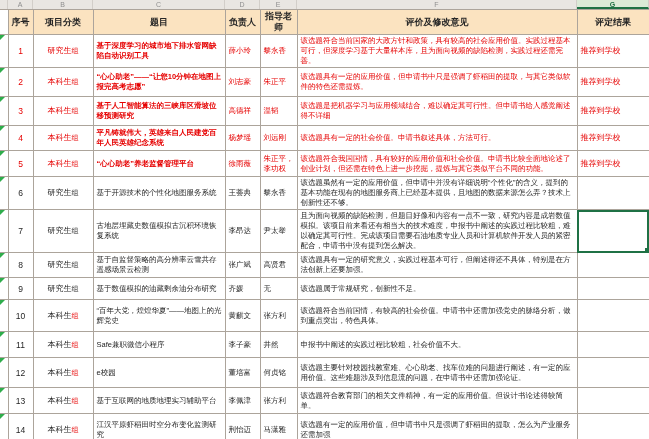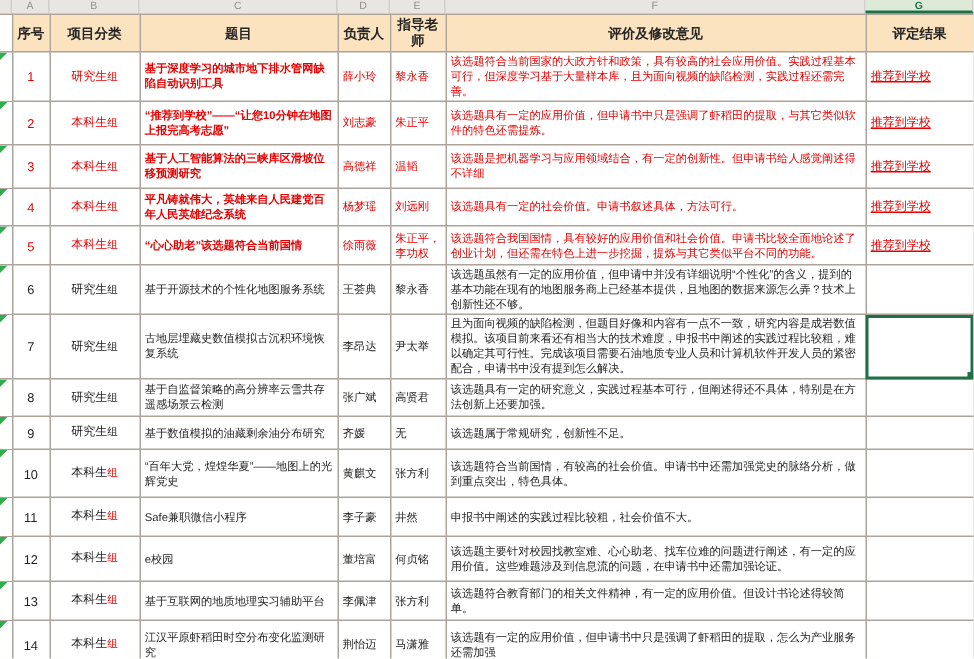--- a/index.html
+++ b/index.html
@@ -15,21 +15,21 @@
   .gutter{width:8px;padding:0;position:relative;background:#fff;border-left:none;}
   .tri{position:absolute;top:0;left:0;width:0;height:0;
     border-top:5px solid #2fac4b;border-right:5px solid transparent;}
   .c-num{text-align:center;font-size:8.5px;}
   .c-cat{text-align:center;white-space:nowrap;}
   .cat-main{font-weight:normal;font-size:8px;}
   .cat-suffix{font-size:7px;}
   .suffix-red .cat-suffix{color:#e60000;}
   .row-red td{color:#e60000;}
   .row-red .c-title{font-weight:bold;}
-  .c-result{font-size:8px;text-decoration:underline;}
+  .c-result{font-size:8px;}
   td.selected{outline:2px solid #1f7145;outline-offset:-2px;position:relative;}
   td.selected::after{content:"";position:absolute;right:0;bottom:0;width:4px;height:4px;background:#1f7145;}
 </style>
 </head>
 <body>
 
 <div class="letters">
   <div class="lcell" style="width:8px"></div>
   <div class="lcell" style="width:25px">A</div>
   <div class="lcell" style="width:60px">B</div>
@@ -75,57 +75,57 @@
         <td class="c-advisor">黎永香</td>
         <td class="c-comment">该选题符合当前国家的大政方针和政策，具有较高的社会应用价值。实践过程基本可行，但深度学习基于大量样本库，且为面向视频的缺陷检测，实践过程还需完善。</td>
         <td class="c-result">推荐到学校</td>
       </tr>
       <tr class="row-red suffix-red" style="height: 29px;">
         <td class="gutter">
           <span class="tri"></span>
         </td>
         <td class="c-num">2</td>
         <td class="c-cat"><span class="cat-main">本科生</span><span class="cat-suffix">组</span></td>
-        <td class="c-title">“推荐到学校”——“让您10分钟在地图上报完高考志愿”</td>
+        <td class="c-title">“心心助老”——“让您10分钟在地图上报完高考志愿”</td>
         <td class="c-leader">刘志豪</td>
         <td class="c-advisor">朱正平</td>
         <td class="c-comment">该选题具有一定的应用价值，但申请书中只是强调了虾稻田的提取，与其它类似软件的特色还需提炼。</td>
         <td class="c-result">推荐到学校</td>
       </tr>
       <tr class="row-red suffix-red" style="height: 29px;">
         <td class="gutter">
           <span class="tri"></span>
         </td>
         <td class="c-num">3</td>
         <td class="c-cat"><span class="cat-main">本科生</span><span class="cat-suffix">组</span></td>
         <td class="c-title">基于人工智能算法的三峡库区滑坡位移预测研究</td>
         <td class="c-leader">高德祥</td>
         <td class="c-advisor">温韬</td>
-        <td class="c-comment">该选题是把机器学习与应用领域结合，有一定的创新性。但申请书给人感觉阐述得不详细</td>
+        <td class="c-comment">该选题是把机器学习与应用领域结合，难以确定其可行性。但申请书给人感觉阐述得不详细</td>
         <td class="c-result">推荐到学校</td>
       </tr>
       <tr class="row-red suffix-red" style="height: 25px;">
         <td class="gutter">
           <span class="tri"></span>
         </td>
         <td class="c-num">4</td>
         <td class="c-cat"><span class="cat-main">本科生</span><span class="cat-suffix">组</span></td>
         <td class="c-title">平凡铸就伟大，英雄来自人民建党百年人民英雄纪念系统</td>
         <td class="c-leader">杨梦瑶</td>
         <td class="c-advisor">刘远刚</td>
         <td class="c-comment">该选题具有一定的社会价值。申请书叙述具体，方法可行。</td>
         <td class="c-result">推荐到学校</td>
       </tr>
       <tr class="row-red suffix-red" style="height: 26px;">
         <td class="gutter">
           <span class="tri"></span>
         </td>
         <td class="c-num">5</td>
         <td class="c-cat"><span class="cat-main">本科生</span><span class="cat-suffix">组</span></td>
-        <td class="c-title">“心心助老”该选题符合当前国情</td>
+        <td class="c-title">“心心助老”养老监督管理平台</td>
         <td class="c-leader">徐雨薇</td>
         <td class="c-advisor">朱正平，李功权</td>
         <td class="c-comment">该选题符合我国国情，具有较好的应用价值和社会价值。申请书比较全面地论述了创业计划，但还需在特色上进一步挖掘，提炼与其它类似平台不同的功能。</td>
         <td class="c-result">推荐到学校</td>
       </tr>
       <tr style="height: 33px;">
         <td class="gutter">
           <span class="tri"></span>
         </td>
         <td class="c-num">6</td>

